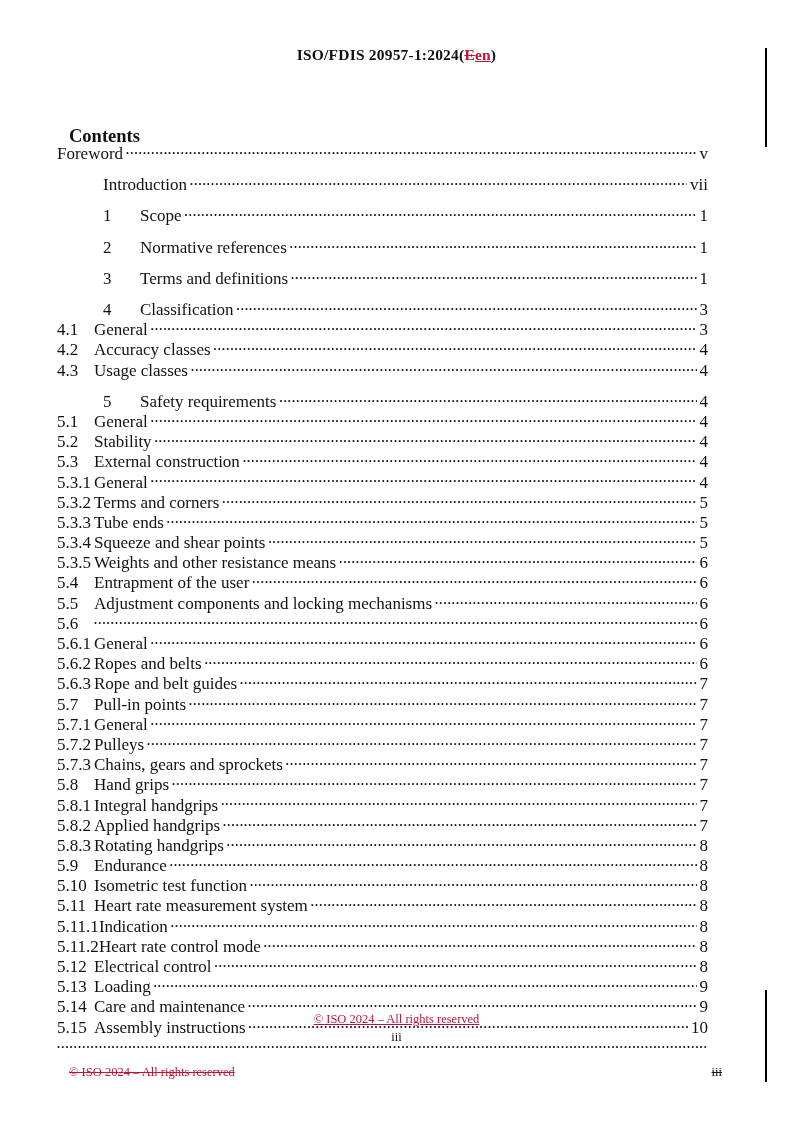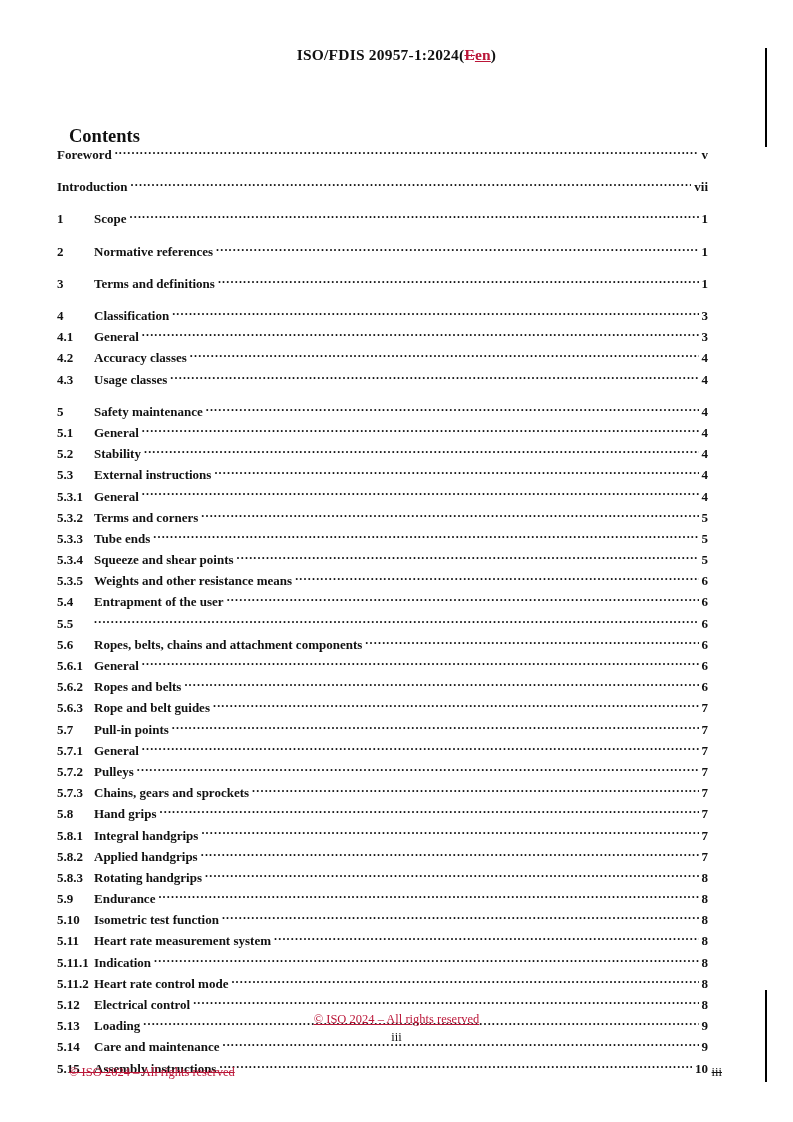--- a/index.html
+++ b/index.html
@@ -27,24 +27,24 @@
   .contents-heading{
     position:absolute;left:57px;top:114px;margin:12px;
     font-size:18.5px;font-weight:bold;
   }
   
   .toc{
     position:absolute;left:57px;top:142px;width:651px;
   }
   .toc-row{
     display:flex;align-items:baseline;
-    line-height:17.1px;font-size:13px;font-weight:bold;
+    line-height:17.1px;font-size:17px;font-weight:normal;
     white-space:nowrap;
   }
-  .toc-row.group{margin-top:11px;}
+  .toc-row.group{margin-top:11px;margin-left:46px;}
   .toc-num{flex:0 0 37px;}
   .toc-num:empty{flex:0 0 0;}
   .toc-title{flex:0 0 auto;padding-right:3px;}
   .toc-leader{flex:1 1 auto;overflow:hidden;position:relative;height:17.1px;}
   .toc-leader::after{
     content:"...................................................................................................................................................................................................................";
     position:absolute;left:0;bottom:0;
     font-size:12px;font-weight:bold;letter-spacing:1.2px;color:#111;
   }
   .toc-page{flex:0 0 auto;padding-left:3px;text-align:right;}
@@ -146,42 +146,42 @@
 
     <div class="toc-row">
       <span class="toc-num">4.3</span>
       <span class="toc-title">Usage classes</span>
       <span class="toc-leader"></span>
       <span class="toc-page">4</span>
     </div>
 
     <div class="toc-row group">
       <span class="toc-num">5</span>
-      <span class="toc-title">Safety maintenance</span>
+      <span class="toc-title">Safety requirements</span>
       <span class="toc-leader"></span>
       <span class="toc-page">4</span>
     </div>
 
     <div class="toc-row">
       <span class="toc-num">5.1</span>
       <span class="toc-title">General</span>
       <span class="toc-leader"></span>
       <span class="toc-page">4</span>
     </div>
 
     <div class="toc-row">
       <span class="toc-num">5.2</span>
       <span class="toc-title">Stability</span>
       <span class="toc-leader"></span>
       <span class="toc-page">4</span>
     </div>
 
     <div class="toc-row">
       <span class="toc-num">5.3</span>
-      <span class="toc-title">External instructions</span>
+      <span class="toc-title">External construction</span>
       <span class="toc-leader"></span>
       <span class="toc-page">4</span>
     </div>
 
     <div class="toc-row">
       <span class="toc-num">5.3.1</span>
       <span class="toc-title">General</span>
       <span class="toc-leader"></span>
       <span class="toc-page">4</span>
     </div>
@@ -216,27 +216,27 @@
 
     <div class="toc-row">
       <span class="toc-num">5.4</span>
       <span class="toc-title">Entrapment of the user</span>
       <span class="toc-leader"></span>
       <span class="toc-page">6</span>
     </div>
 
     <div class="toc-row">
       <span class="toc-num">5.5</span>
+      <span class="toc-title">Adjustment components and locking mechanisms</span>
       <span class="toc-leader"></span>
       <span class="toc-page">6</span>
     </div>
 
     <div class="toc-row">
       <span class="toc-num">5.6</span>
-      <span class="toc-title">Ropes, belts, chains and attachment components</span>
       <span class="toc-leader"></span>
       <span class="toc-page">6</span>
     </div>
 
     <div class="toc-row">
       <span class="toc-num">5.6.1</span>
       <span class="toc-title">General</span>
       <span class="toc-leader"></span>
       <span class="toc-page">6</span>
     </div>

